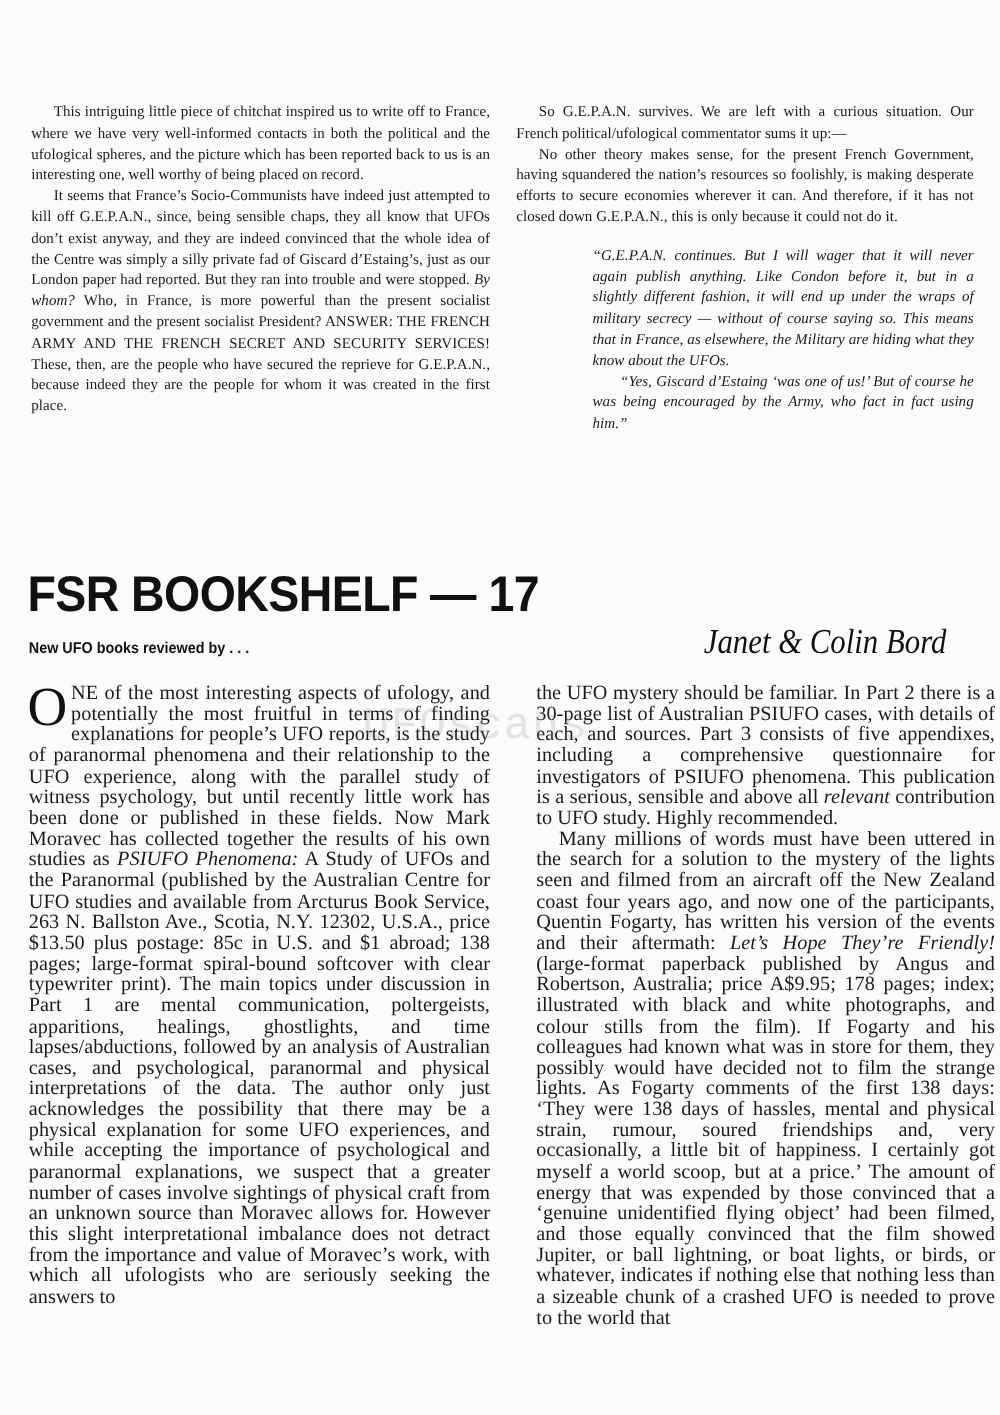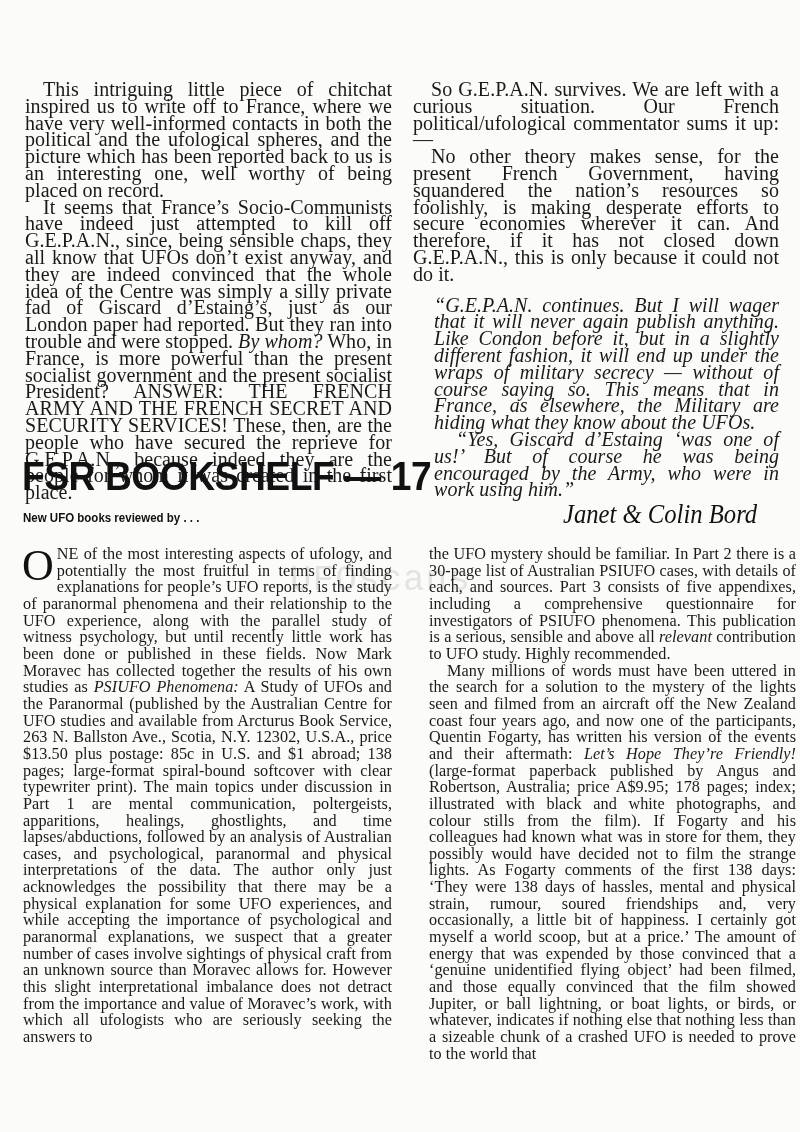--- a/index.html
+++ b/index.html
@@ -8,32 +8,32 @@
     background: #fbfbf9;
     color: #1a1a1a;
     font-family: "Liberation Serif", "DejaVu Serif", serif;
     position: relative;
   }
   .page { position: absolute; left: 0; top: 0; width: 800px; height: 1132px; }
 
   .col {
     position: absolute;
     text-align: justify;
-    font-size: 20px;
+    font-size: 12px;
     line-height: 16.8px;
     letter-spacing: 0.05px;
   }
   .col p { margin: 0; text-indent: 18px; hyphens: manual; }
   .col p.noindent { text-indent: 0; }
 
   #top-left  { left: 25px;  top: 81px; width: 367px; }
   #top-right { left: 413px; top: 81px; width: 366px; }
 
   .quote { padding-left: 21px; font-style: italic; margin-top: 14px !important; }
-  .quote p { text-indent: 0; }
+  .quote p { text-indent: 0; margin-left: 40px; }
   .quote p.qi { text-indent: 22px; }
 
   .title {
     position: absolute; left: 22px; top: 452px;
     font-family: "Liberation Sans", "DejaVu Sans", sans-serif;
     font-weight: bold;
     font-size: 40px;
     letter-spacing: -0.5px;
     line-height: 48px;
     color: #111;
@@ -97,21 +97,21 @@
     <p>This intriguing little piece of chitchat inspired us to write off to France, where we have very well-informed contacts in both the political and the ufological spheres, and the picture which has been reported back to us is an interesting one, well worthy of being placed on record.</p>
     <p><span>It seems that France’s Socio-Communists have indeed just attempted to kill off G.E.P.A.N., since, being sensible chaps, they all know that UFOs don’t exist anyway, and they are indeed convinced that the whole idea of the Centre was simply a silly private fad of Giscard d’Estaing’s, just as our London paper had reported. But they ran into trouble and were stopped.</span>
       <em>By whom?</em><span> Who, in France, is more powerful than the present socialist government and the present socialist President? ANSWER: THE FRENCH ARMY AND THE FRENCH SECRET AND SECURITY SERVICES! These, then, are the people who have secured the reprieve for G.E.P.A.N., because indeed they are the people for whom it was created in the first place.</span></p>
   </div>
 
   <div class="col" id="top-right">
     <p>So G.E.P.A.N. survives. We are left with a curious situation. Our French political/ufological commentator sums it up:—</p>
     <p>No other theory makes sense, for the present French Government, having squandered the nation’s resources so foolishly, is making desperate efforts to secure economies wherever it can. And therefore, if it has not closed down G.E.P.A.N., this is only because it could not do it.</p>
     <div class="quote">
       <p>“G.E.P.A.N. continues. But I will wager that it will never again publish anything. Like Condon before it, but in a slightly different fashion, it will end up under the wraps of military secrecy — without of course saying so. This means that in France, as elsewhere, the Military are hiding what they know about the UFOs.</p>
-      <p class="qi">“Yes, Giscard d’Estaing ‘was one of us!’ But of course he was being encouraged by the Army, who were in work using him.”</p>
+      <p class="qi">“Yes, Giscard d’Estaing ‘was one of us!’ But of course he was being encouraged by the Army, who fact in fact using him.”</p>
     </div>
   </div>
 
   <div class="title">FSR BOOKSHELF — 17</div>
   <div class="subtitle">New UFO books reviewed by . . .</div>
   <div class="authors">Janet &amp; Colin Bord</div>
 
   <div class="col col2" id="bottom-left">
     <p class="first"><span class="dropcap">O</span><span>NE of the most interesting aspects of ufology, and potentially the most fruitful in terms of finding explanations for people’s UFO reports, is the study of paranormal phenomena and their relationship to the UFO experience, along with the parallel study of witness psychology, but until recently little work has been done or published in these fields. Now Mark Moravec has collected together the results of his own studies as </span><em>PSIUFO Phenomena:</em><span> A Study of UFOs and the Paranormal (published by the Australian Centre for UFO studies and available from Arcturus Book Service, 263 N. Ballston Ave., Scotia, N.Y. 12302, U.S.A., price $13.50 plus postage: 85c in U.S. and $1 abroad; 138 pages; large-format spiral-bound softcover with clear typewriter print). The main topics under discussion in Part 1 are mental communication, poltergeists, apparitions, healings, ghostlights, and time lapses/abductions, followed by an analysis of Australian cases, and psychological, paranormal and physical interpretations of the data. The author only just acknowledges the possibility that there may be a physical explanation for some UFO experiences, and while accepting the importance of psychological and paranormal explanations, we suspect that a greater number of cases involve sightings of physical craft from an unknown source than Moravec allows for. However this slight interpretational imbalance does not detract from the importance and value of Moravec’s work, with which all ufologists who are seriously seeking the answers to</span></p>
   </div>

